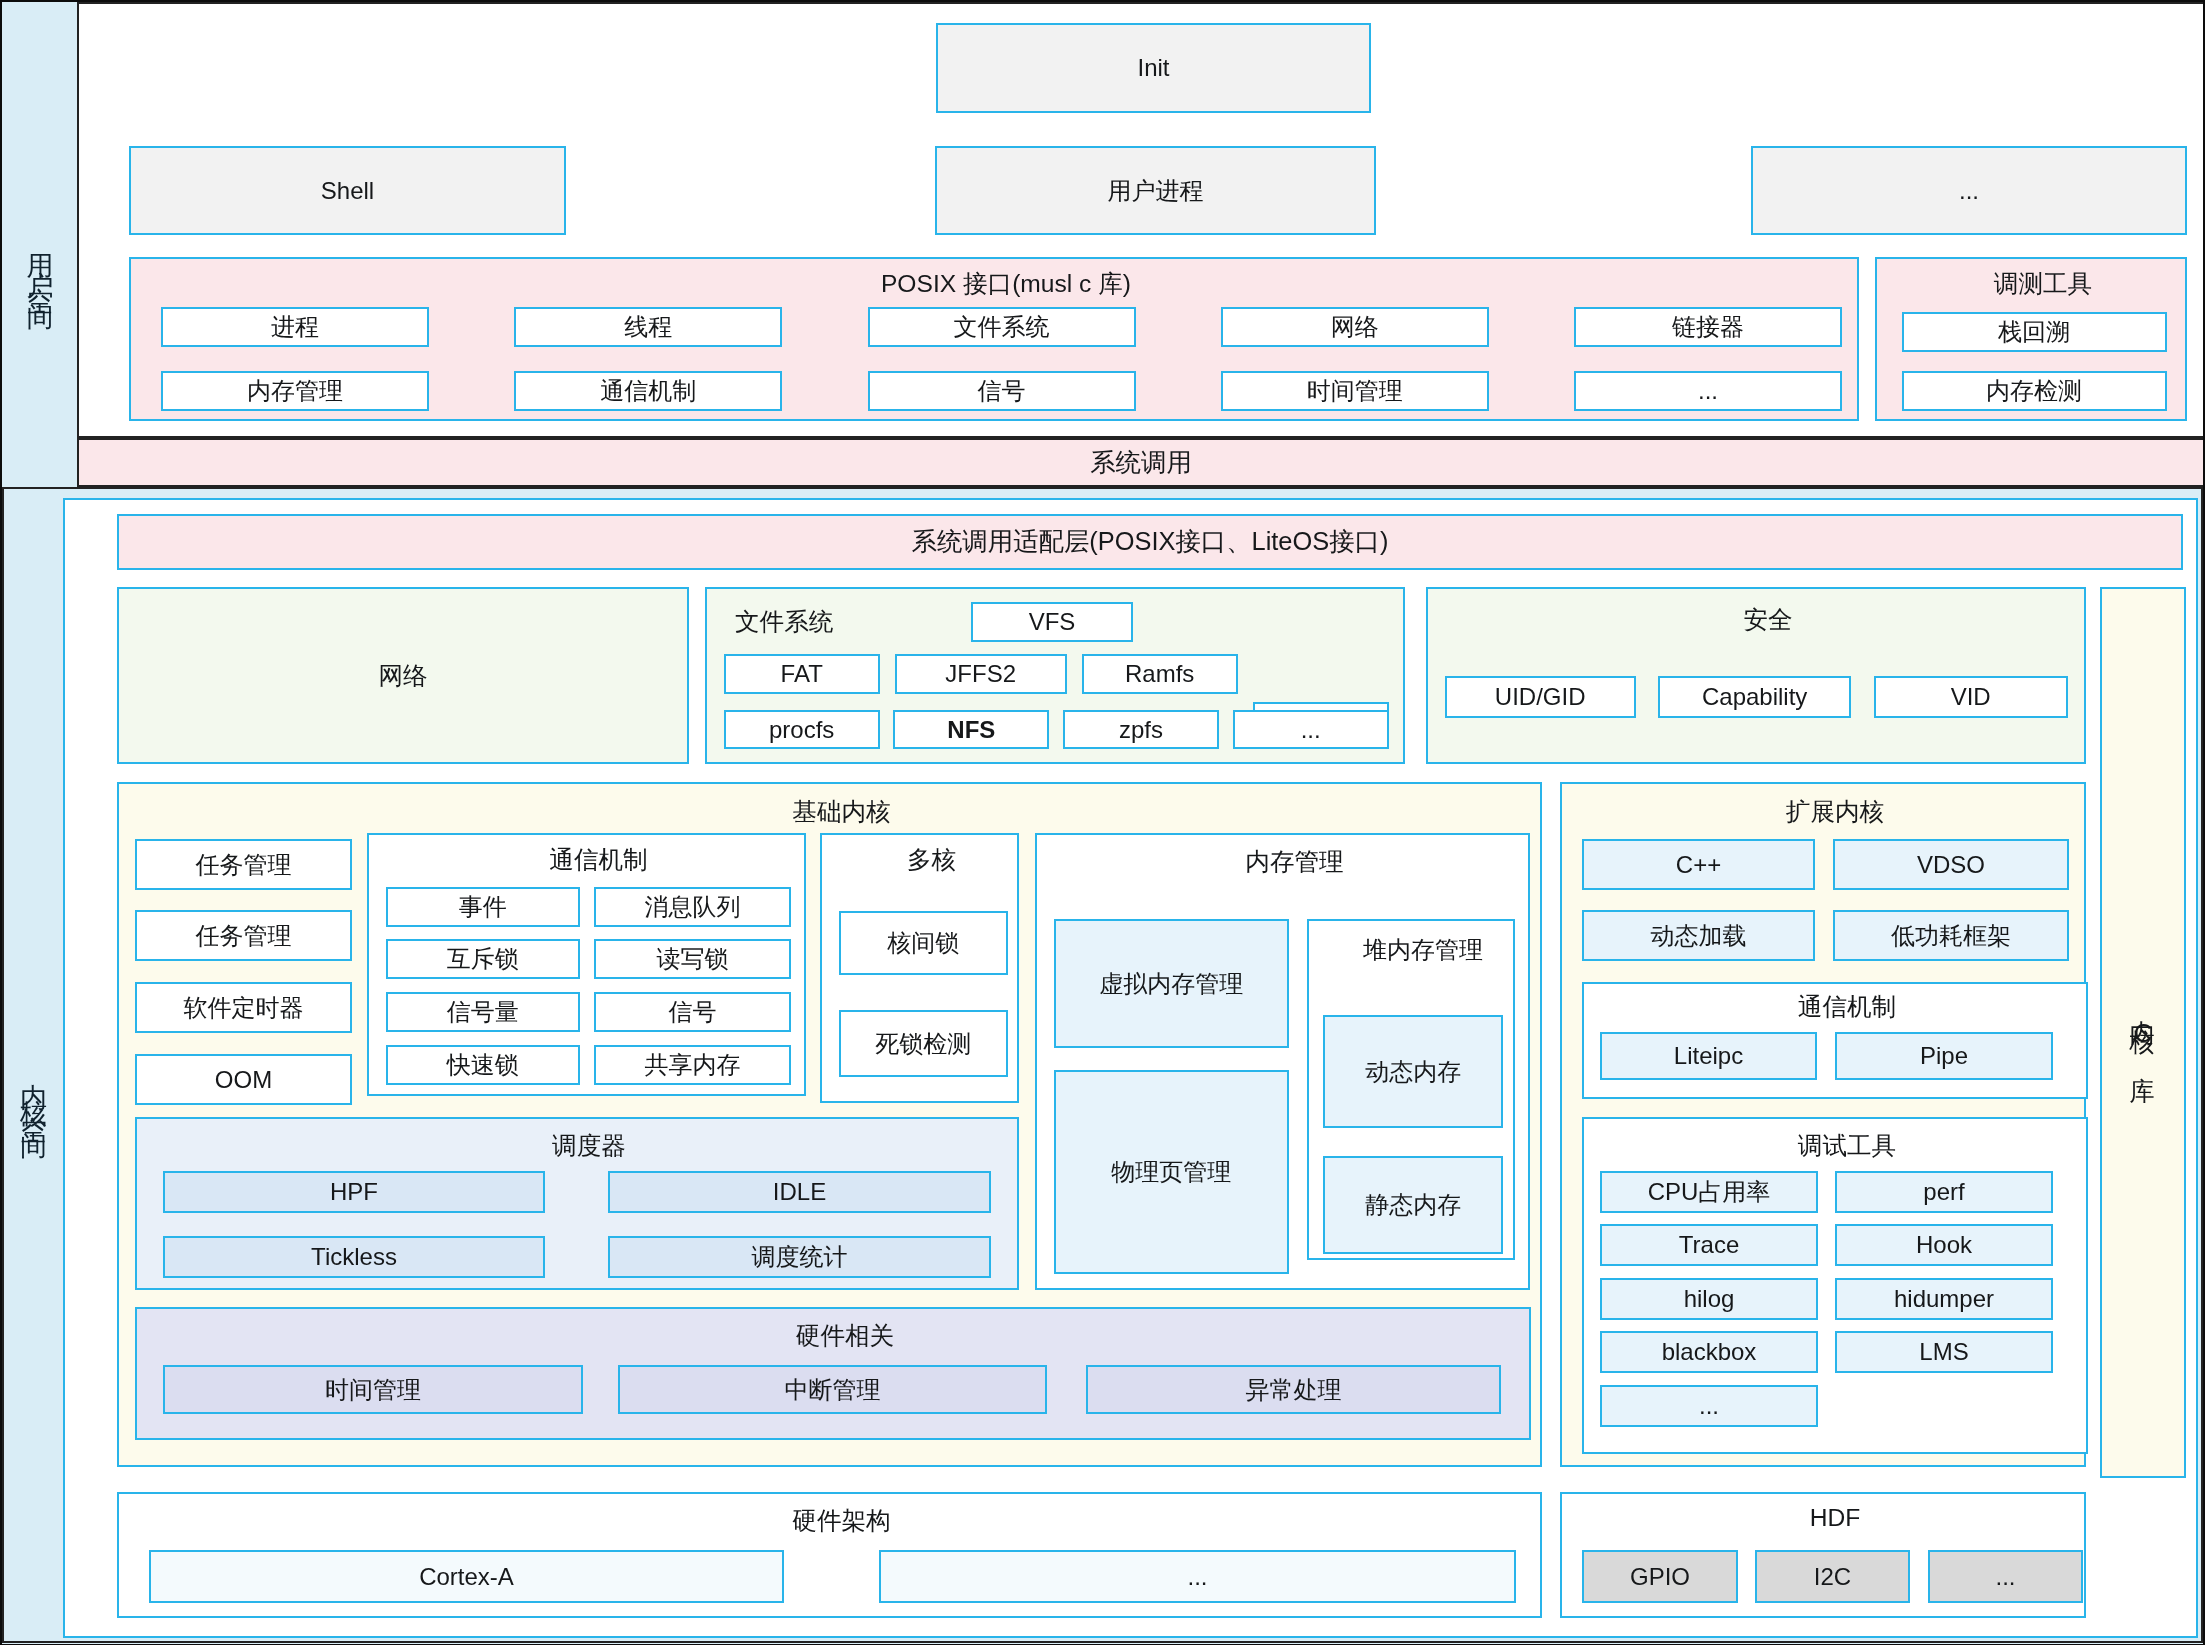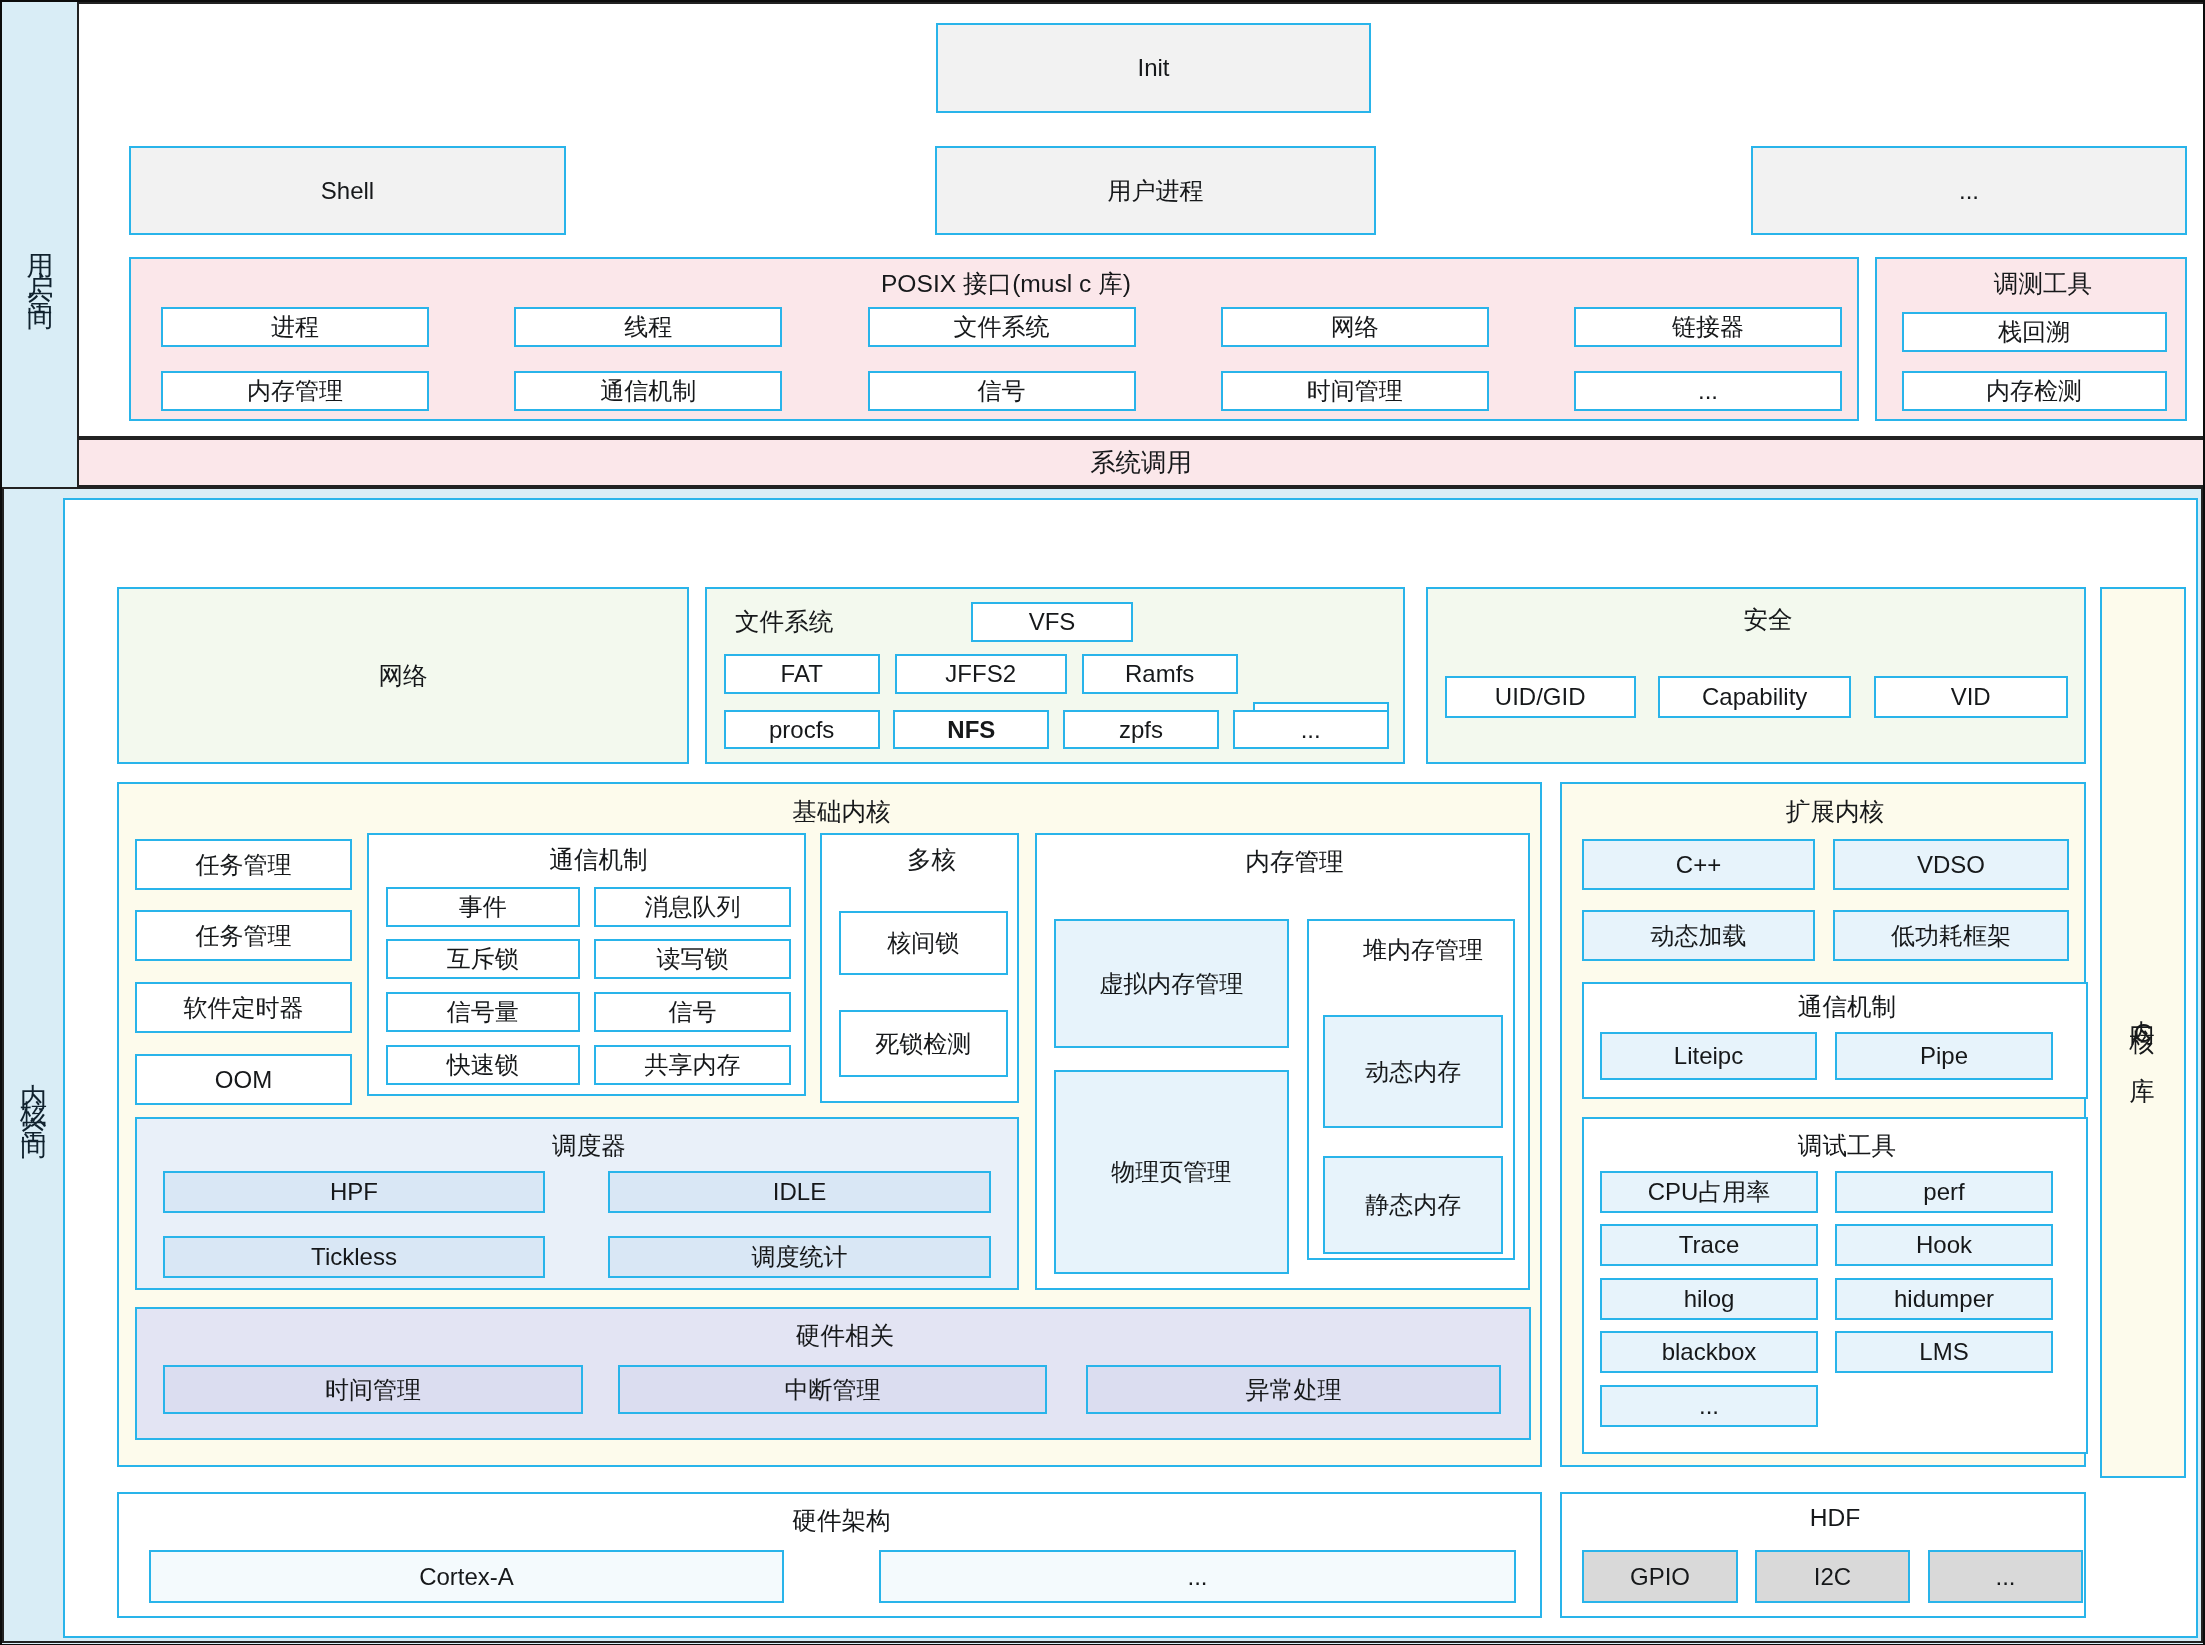--- a/index.html
+++ b/index.html
@@ -61,20 +61,21 @@
     <div class="box" style="left:24.6px;top:53px;width:265px;height:40px;">栈回溯</div>
     <div class="box" style="left:24.6px;top:112px;width:265px;height:40px;">内存检测</div>
   </div>
 
   <div class="bar darkb pink" style="left:75px;top:436px;width:2128px;height:49px;">系统调用</div>
 
   <div class="outline-dark" style="left:0;top:485px;width:2201px;height:1156px;"></div>
 
   <div class="container" style="left:61px;top:496px;width:2135px;height:1140px;">
 
+    <div class="bar pink" style="left:52px;top:14.3px;width:2066px;height:56px;">系统调用适配层(POSIX接口、LiteOS接口)</div>
 
     <div class="box green" style="left:52px;top:87px;width:572px;height:177px;font-size:24.6px;">网络</div>
 
     <div class="container green" style="left:640px;top:87px;width:700px;height:177px;">
       <div class="ltitle" style="left:28px;top:12.7px;height:40px;">文件系统</div>
       <div class="box" style="left:264px;top:12.7px;width:162px;height:40px;">VFS</div>
       <div class="hrow" style="left:16.7px;top:65px;width:665px;height:40px;">
         <div class="cell" style="width:156px;">FAT</div>
         <div class="cell" style="width:172px;">JFFS2</div>
         <div class="cell" style="width:156px;">Ramfs</div>

